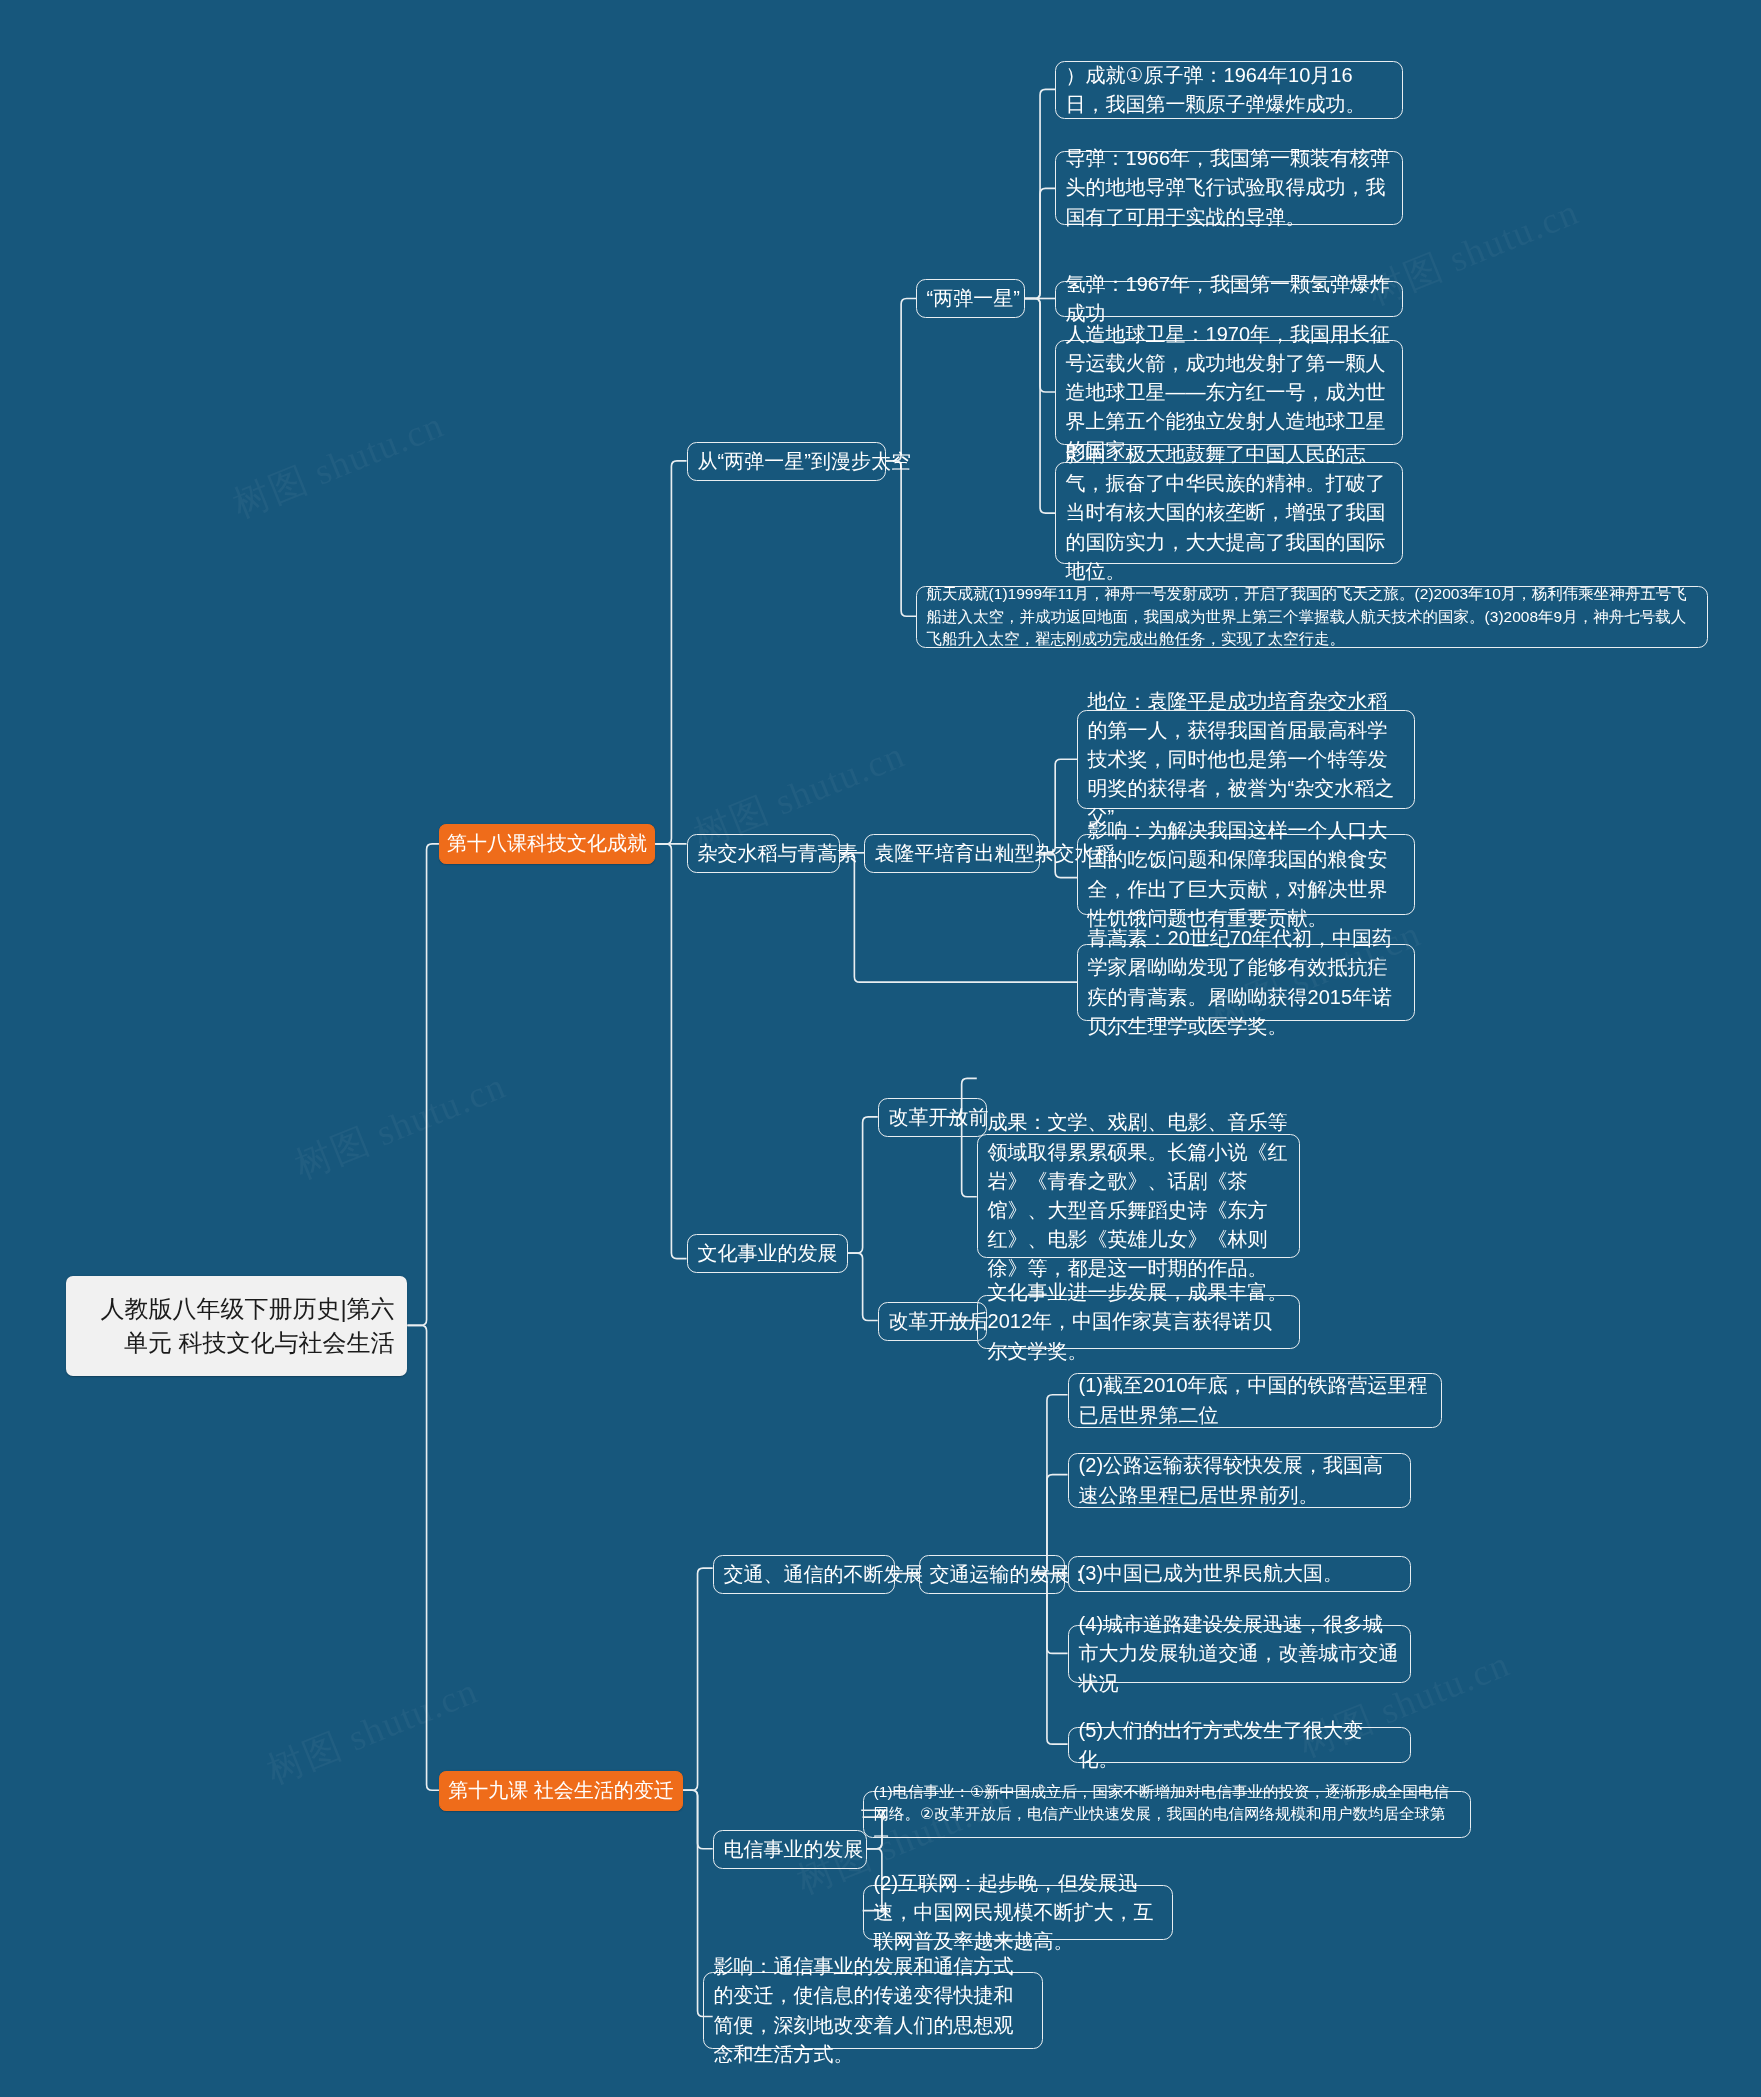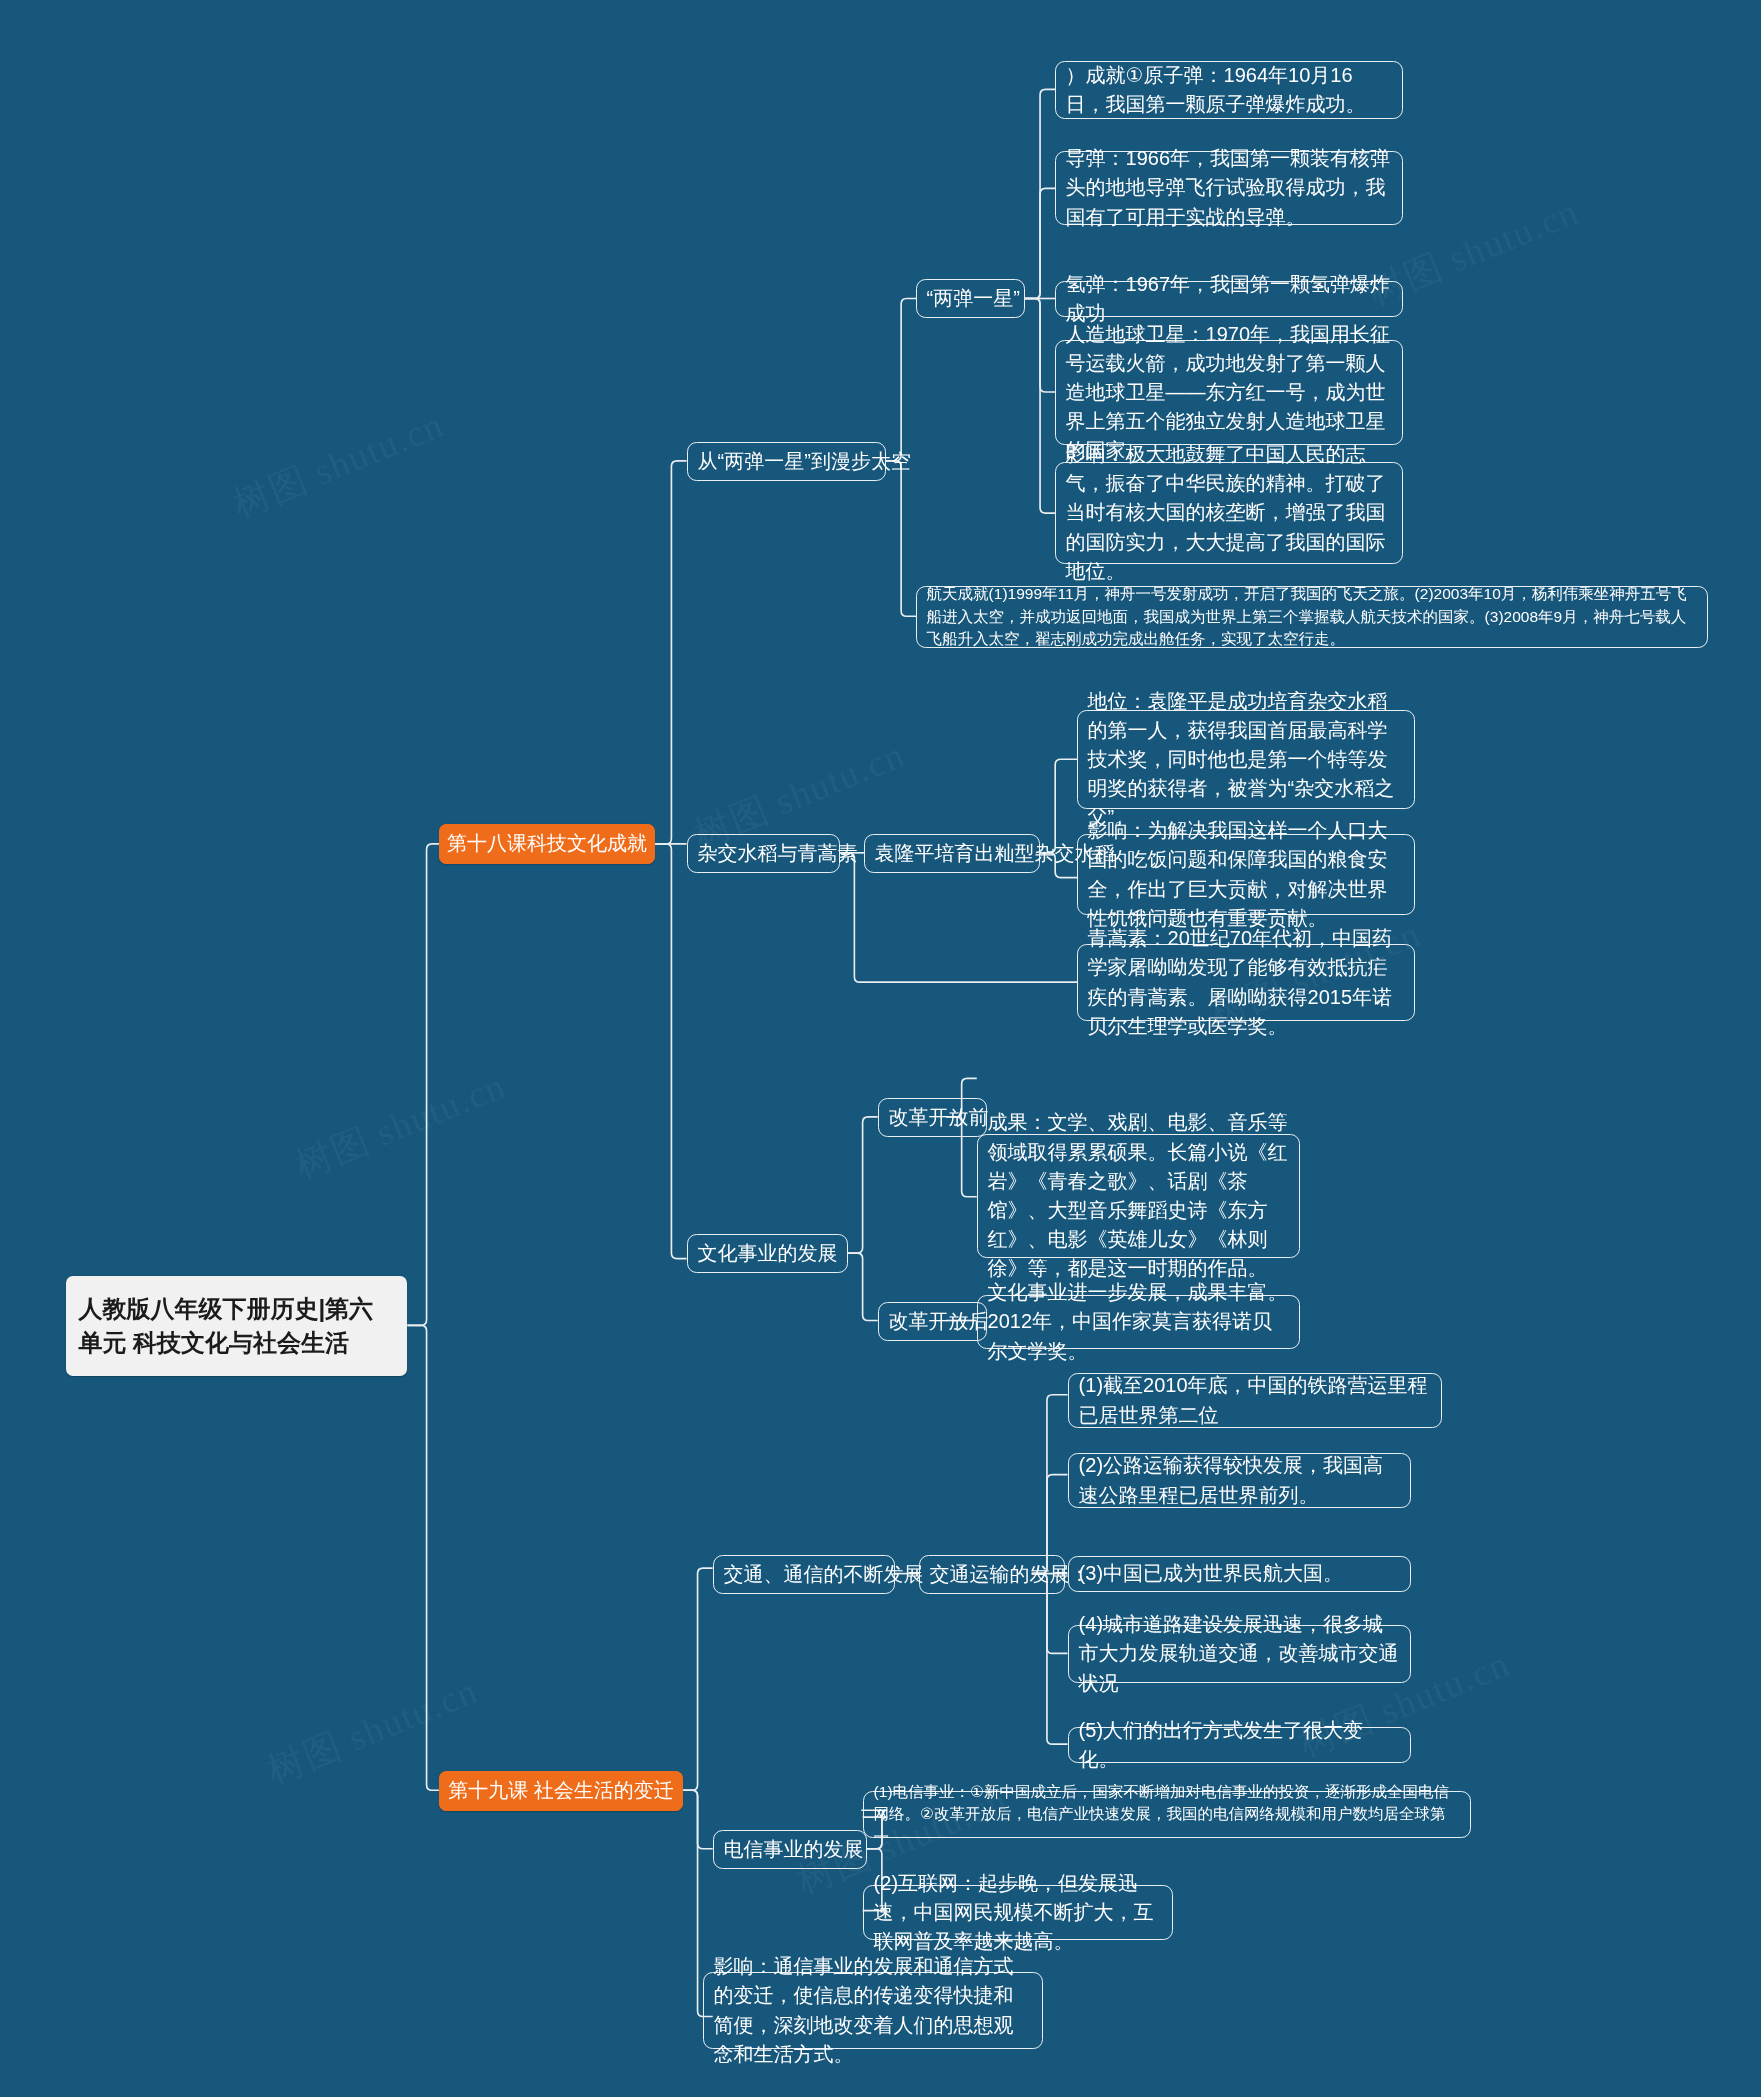--- a/index.html
+++ b/index.html
@@ -55,26 +55,25 @@
     align-items: center;
     line-height: 1.46;
   }
   
   .node.root {
     background: #f1f1f1;
     color: #1b1b1b;
     border: none;
     border-radius: 6.9px;
     font-size: 24px;
-    text-align: left;
+    text-align: right;
     justify-content: center;
     padding: 15px 12.4px;
     line-height: 1.42;
     box-shadow: 0 0.7px 1.4px rgba(0,0,0,0.25);
-    font-weight: bold;
   }
   
   .node.topic {
     background: #ef6c1a;
     color: #ffffff;
     border: 0.7px solid #ef6c1a;
     border-radius: 6.9px;
     font-size: 20px;
     padding: 6.9px 11px;
     justify-content: center;

